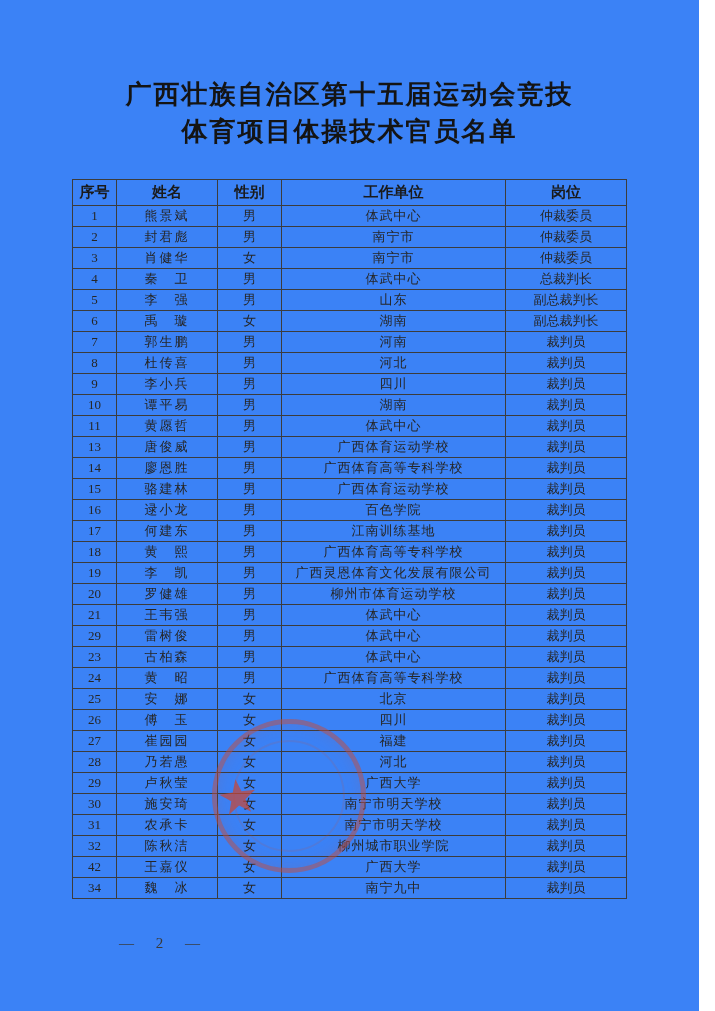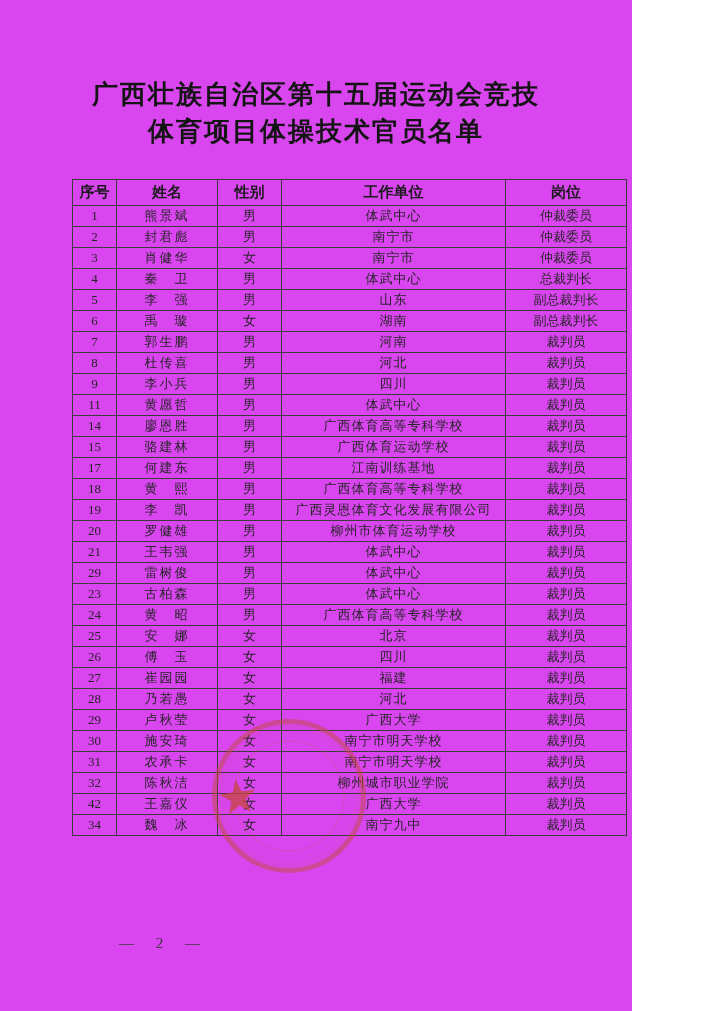--- a/index.html
+++ b/index.html
@@ -1,19 +1,19 @@
 <!DOCTYPE html>
 <html><head>
 <meta charset="utf-8">
 <style>
   html,body { margin:0; padding:0; background:#ffffff; }
   .page {
     position:relative;
-    width:632px; height:1011px;
-    background:#d946ef;
+    width:699px; height:1011px;
+    background:#3b82f6;
     font-family:"Liberation Serif","DejaVu Serif",serif;
     color:#1e1e1e;
     overflow:hidden;
   }
   .title {
     position:absolute;
     top:76px; left:0; width:100%;
     text-align:center;
     font-weight:bold;
     font-size:26px;
@@ -170,38 +170,59 @@
           <td>裁判员</td>
         </tr>
         <tr>
           <td>9</td>
           <td>李小兵</td>
           <td>男</td>
           <td>四川</td>
           <td>裁判员</td>
         </tr>
         <tr>
+          <td>10</td>
+          <td>谭平易</td>
+          <td>男</td>
+          <td>湖南</td>
+          <td>裁判员</td>
+        </tr>
+        <tr>
           <td>11</td>
           <td>黄愿哲</td>
           <td>男</td>
           <td>体武中心</td>
           <td>裁判员</td>
         </tr>
         <tr>
+          <td>13</td>
+          <td>唐俊威</td>
+          <td>男</td>
+          <td>广西体育运动学校</td>
+          <td>裁判员</td>
+        </tr>
+        <tr>
           <td>14</td>
           <td>廖恩胜</td>
           <td>男</td>
           <td>广西体育高等专科学校</td>
           <td>裁判员</td>
         </tr>
         <tr>
           <td>15</td>
           <td>骆建林</td>
           <td>男</td>
           <td>广西体育运动学校</td>
+          <td>裁判员</td>
+        </tr>
+        <tr>
+          <td>16</td>
+          <td>逯小龙</td>
+          <td>男</td>
+          <td>百色学院</td>
           <td>裁判员</td>
         </tr>
         <tr>
           <td>17</td>
           <td>何建东</td>
           <td>男</td>
           <td>江南训练基地</td>
           <td>裁判员</td>
         </tr>
         <tr>

